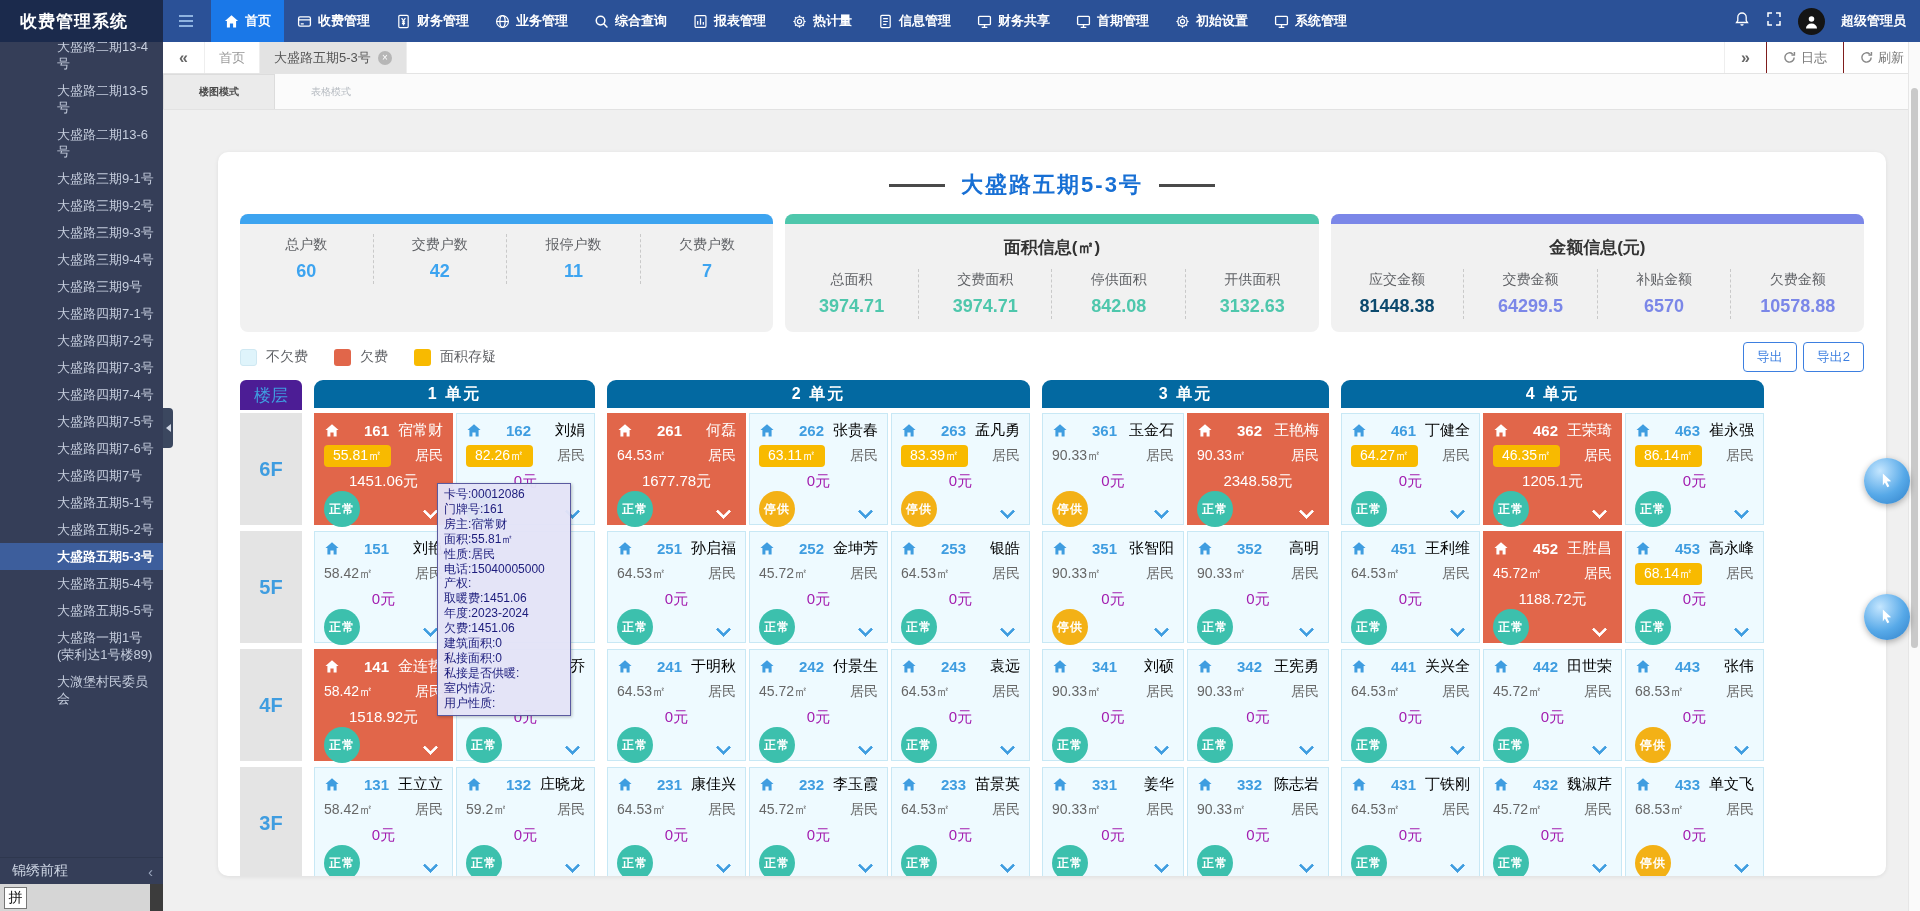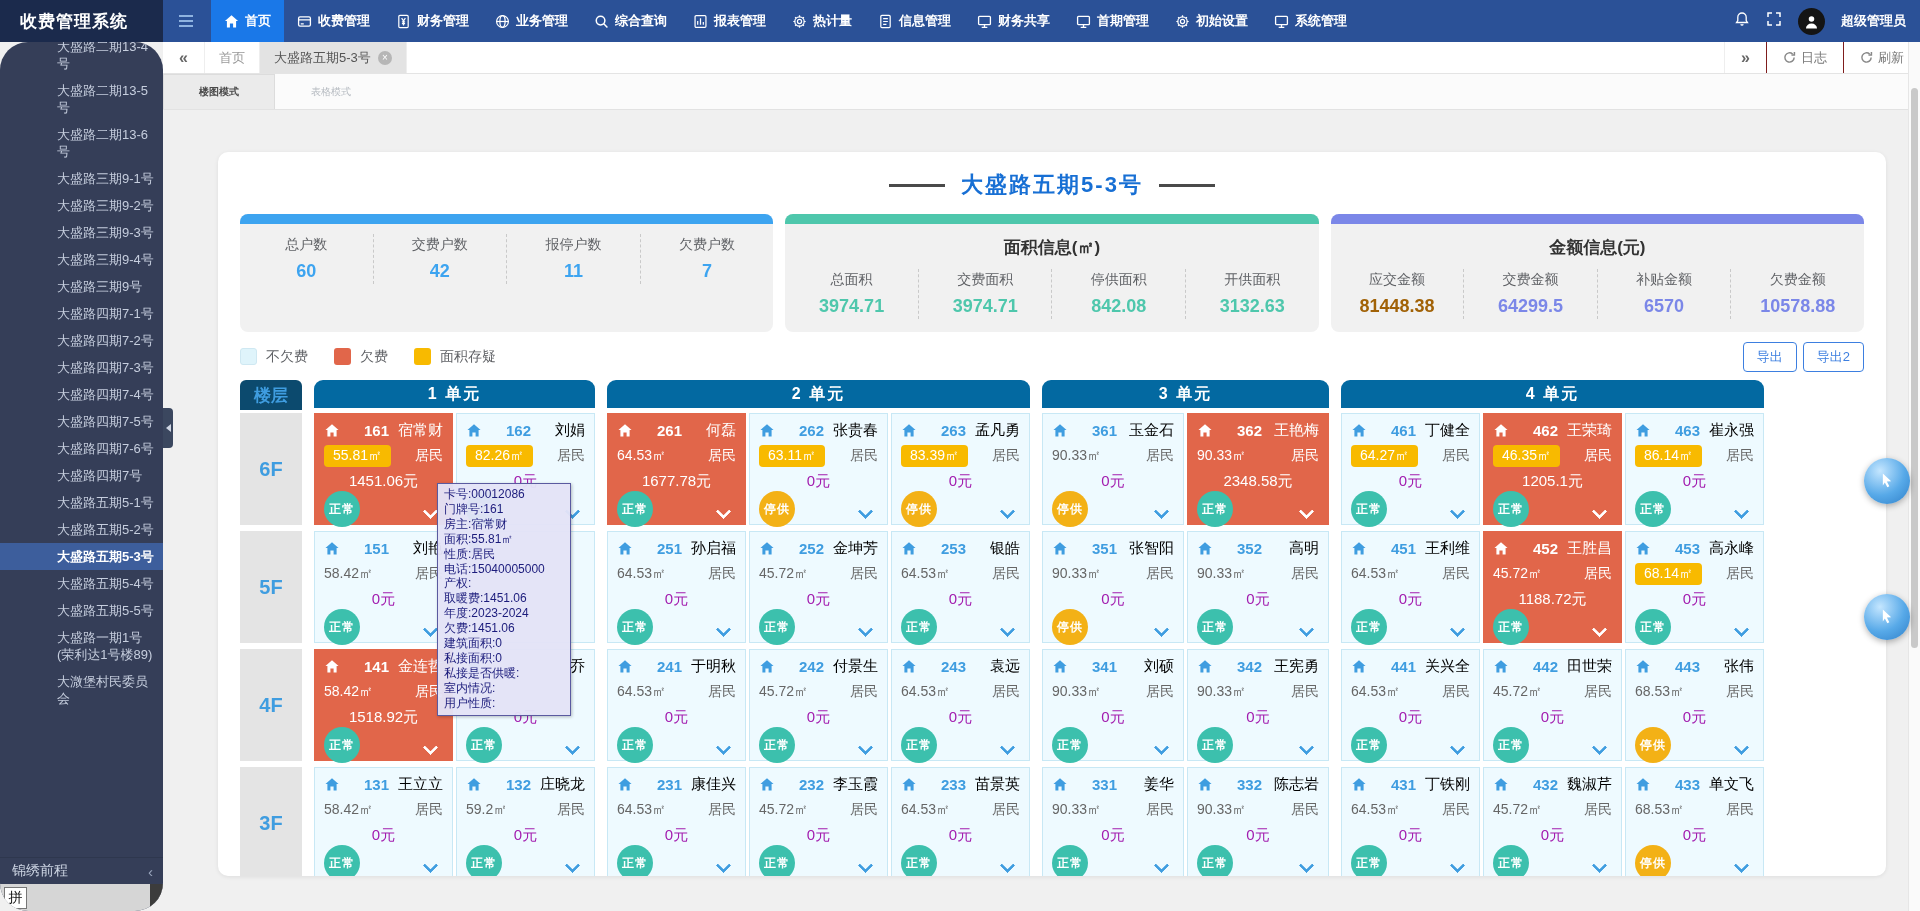--- a/index.html
+++ b/index.html
@@ -14,21 +14,21 @@
   .nav-item { display:flex; align-items:center; gap:6px; padding:0 13px; color:#fff; font-size:13px; font-weight:bold; cursor:pointer; white-space:nowrap; }
   .nav-item.active { background:#1a78e8; }
   .nav-item svg { width:15px; height:15px; }
   .nav-right { margin-left:auto; display:flex; align-items:center; gap:16px; padding-right:14px; color:#fff; }
   .nav-right svg { width:16px; height:16px; }
   .avatar { width:27px; height:27px; border-radius:50%; background:#141414; display:flex; align-items:center; justify-content:center; overflow:hidden; }
   .avatar svg { width:17px; height:17px; }
   .username { font-size:13px; font-weight:bold; }
 
   
-  .sidebar { position:absolute; left:0; top:42px; width:163px; height:869px; background:#353e58; overflow:hidden; z-index:20;border-radius:28px; }
+  .sidebar { position:absolute; left:0; top:42px; width:163px; height:869px; background:#353e58; overflow:hidden; z-index:20; }
   .side-list { margin-top:-9px; }
   .side-item { padding:5px 6px 5px 57px; font-size:13px; line-height:17px; color:#c6cede; cursor:pointer; }
   .side-item.selected { background:#3d5e9c; color:#fff; font-weight:bold; }
   .side-footer { position:absolute; bottom:27px; left:0; right:0; height:27px; display:flex; align-items:center; color:#cdd5e3; font-size:14px; padding-left:12px; border-top:1px solid #2e374e; }
   .side-collapse { margin-left:auto; padding-right:10px; color:#9aa6bd; font-size:15px; cursor:pointer; }
   .side-strip { position:absolute; bottom:0; left:0; right:0; height:27px; background:#d6d6d6; display:flex; align-items:center; }
   .ime-box { width:23px; height:22px; background:#fff; border:1px solid #777; color:#111; font-size:14px; display:flex; align-items:center; justify-content:center; margin-left:4px; }
   .strip-corner { margin-left:auto; width:13px; height:27px; background:#3c3c3c; }
   .collapse-handle { position:absolute; left:163px; top:408px; width:10px; height:40px; background:#3b475f; border-radius:0 4px 4px 0; display:flex; align-items:center; justify-content:center; z-index:21; cursor:pointer; }
   .collapse-handle b { width:0; height:0; border-top:4px solid transparent; border-bottom:4px solid transparent; border-right:5px solid #cfd6e4; }
@@ -60,29 +60,29 @@
   .stat-top { height:10px; }
   .stat-title { text-align:center; font-size:17px; font-weight:bold; color:#333; margin-top:12px; }
   .stat-items { display:flex; margin-top:10px; }
   .stat-item { flex:1; text-align:center; border-right:1px dashed #c9c9c9; padding:2px 0; }
   .stat-item:last-child { border-right:none; }
   .stat-label { font-size:14px; color:#606266; }
   .stat-value { font-size:18px; font-weight:bold; margin-top:7px; }
 
   .legend-row { display:flex; align-items:center; margin-top:10px; height:30px; }
   .legend { display:flex; gap:26px; align-items:center; }
-  .legend-item { display:flex; gap:9px; align-items:flex-start; font-size:14px; color:#606266; }
+  .legend-item { display:flex; gap:9px; align-items:center; font-size:14px; color:#606266; }
   .legend-swatch { width:17px; height:17px; border-radius:3px; }
   .exports { margin-left:auto; display:flex; gap:6px; }
   .export-btn { border:1px solid #3d7fe0; color:#3d7fe0; background:#fff; font-size:13px; padding:5px 13px; border-radius:4px; cursor:pointer; }
 
   
   .grid { margin-top:8px; }
   .g-head { display:flex; gap:12px; margin-bottom:3px; }
-  .floor-h { width:62px; flex:0 0 62px; background:#0c4a6e; border-radius:6px 6px 0 0; color:#3f9de0; font-weight:bold; font-size:17px; display:flex; align-items:center; justify-content:center; height:30px; }
+  .floor-h { width:62px; flex:0 0 62px; background:#4c1d95; border-radius:6px 6px 0 0; color:#3f9de0; font-weight:normal; font-size:17px; display:flex; align-items:center; justify-content:center; height:30px; }
   .unit-h { background:#0369a1; color:#fff; font-weight:bold; font-size:16px; border-radius:9px 9px 0 0; display:flex; align-items:center; justify-content:center; height:28px; letter-spacing:2px; flex:0 0 auto; }
   .g-row { display:flex; gap:12px; margin-bottom:6px; }
   .floor-l { width:62px; flex:0 0 62px; background:#e4e4e4; color:#3f9de0; font-weight:bold; font-size:20px; display:flex; align-items:center; justify-content:center; }
   .g-group { display:flex; gap:3px; flex:0 0 auto; }
   .w0 { width:281px; } .w1 { width:423px; } .w2 { width:287px; } .w3 { width:423px; }
   .cell { flex:1; background:#eefaff; border:1px solid #c8e8f5; height:112px; padding:7px 9px 5px; display:flex; flex-direction:column; cursor:pointer; min-width:0; }
   .cell .c-row1 { display:flex; align-items:center; font-size:15px; }
   .house { width:16px; height:15px; flex:0 0 auto; }
   .house path { fill:#3f9de0; }
   .c-no { color:#3f9de0; font-weight:bold; margin-left:24px; font-size:15px; }
@@ -346,21 +346,21 @@
                 <div class="stat-value" style="color: rgb(78, 199, 172);">3132.63</div>
               </div>
             </div>
           </div>
           <div class="stat-card">
             <div class="stat-top" style="background: rgb(123, 135, 232);"></div>
             <div class="stat-title">金额信息(元)</div>
             <div class="stat-items">
               <div class="stat-item">
                 <div class="stat-label">应交金额</div>
-                <div class="stat-value" style="color: #a16207;">81448.38</div>
+                <div class="stat-value" style="color: #0c4a6e;">81448.38</div>
               </div>
               <div class="stat-item">
                 <div class="stat-label">交费金额</div>
                 <div class="stat-value" style="color: rgb(123, 135, 232);">64299.5</div>
               </div>
               <div class="stat-item">
                 <div class="stat-label">补贴金额</div>
                 <div class="stat-value" style="color: rgb(123, 135, 232);">6570</div>
               </div>
               <div class="stat-item">

